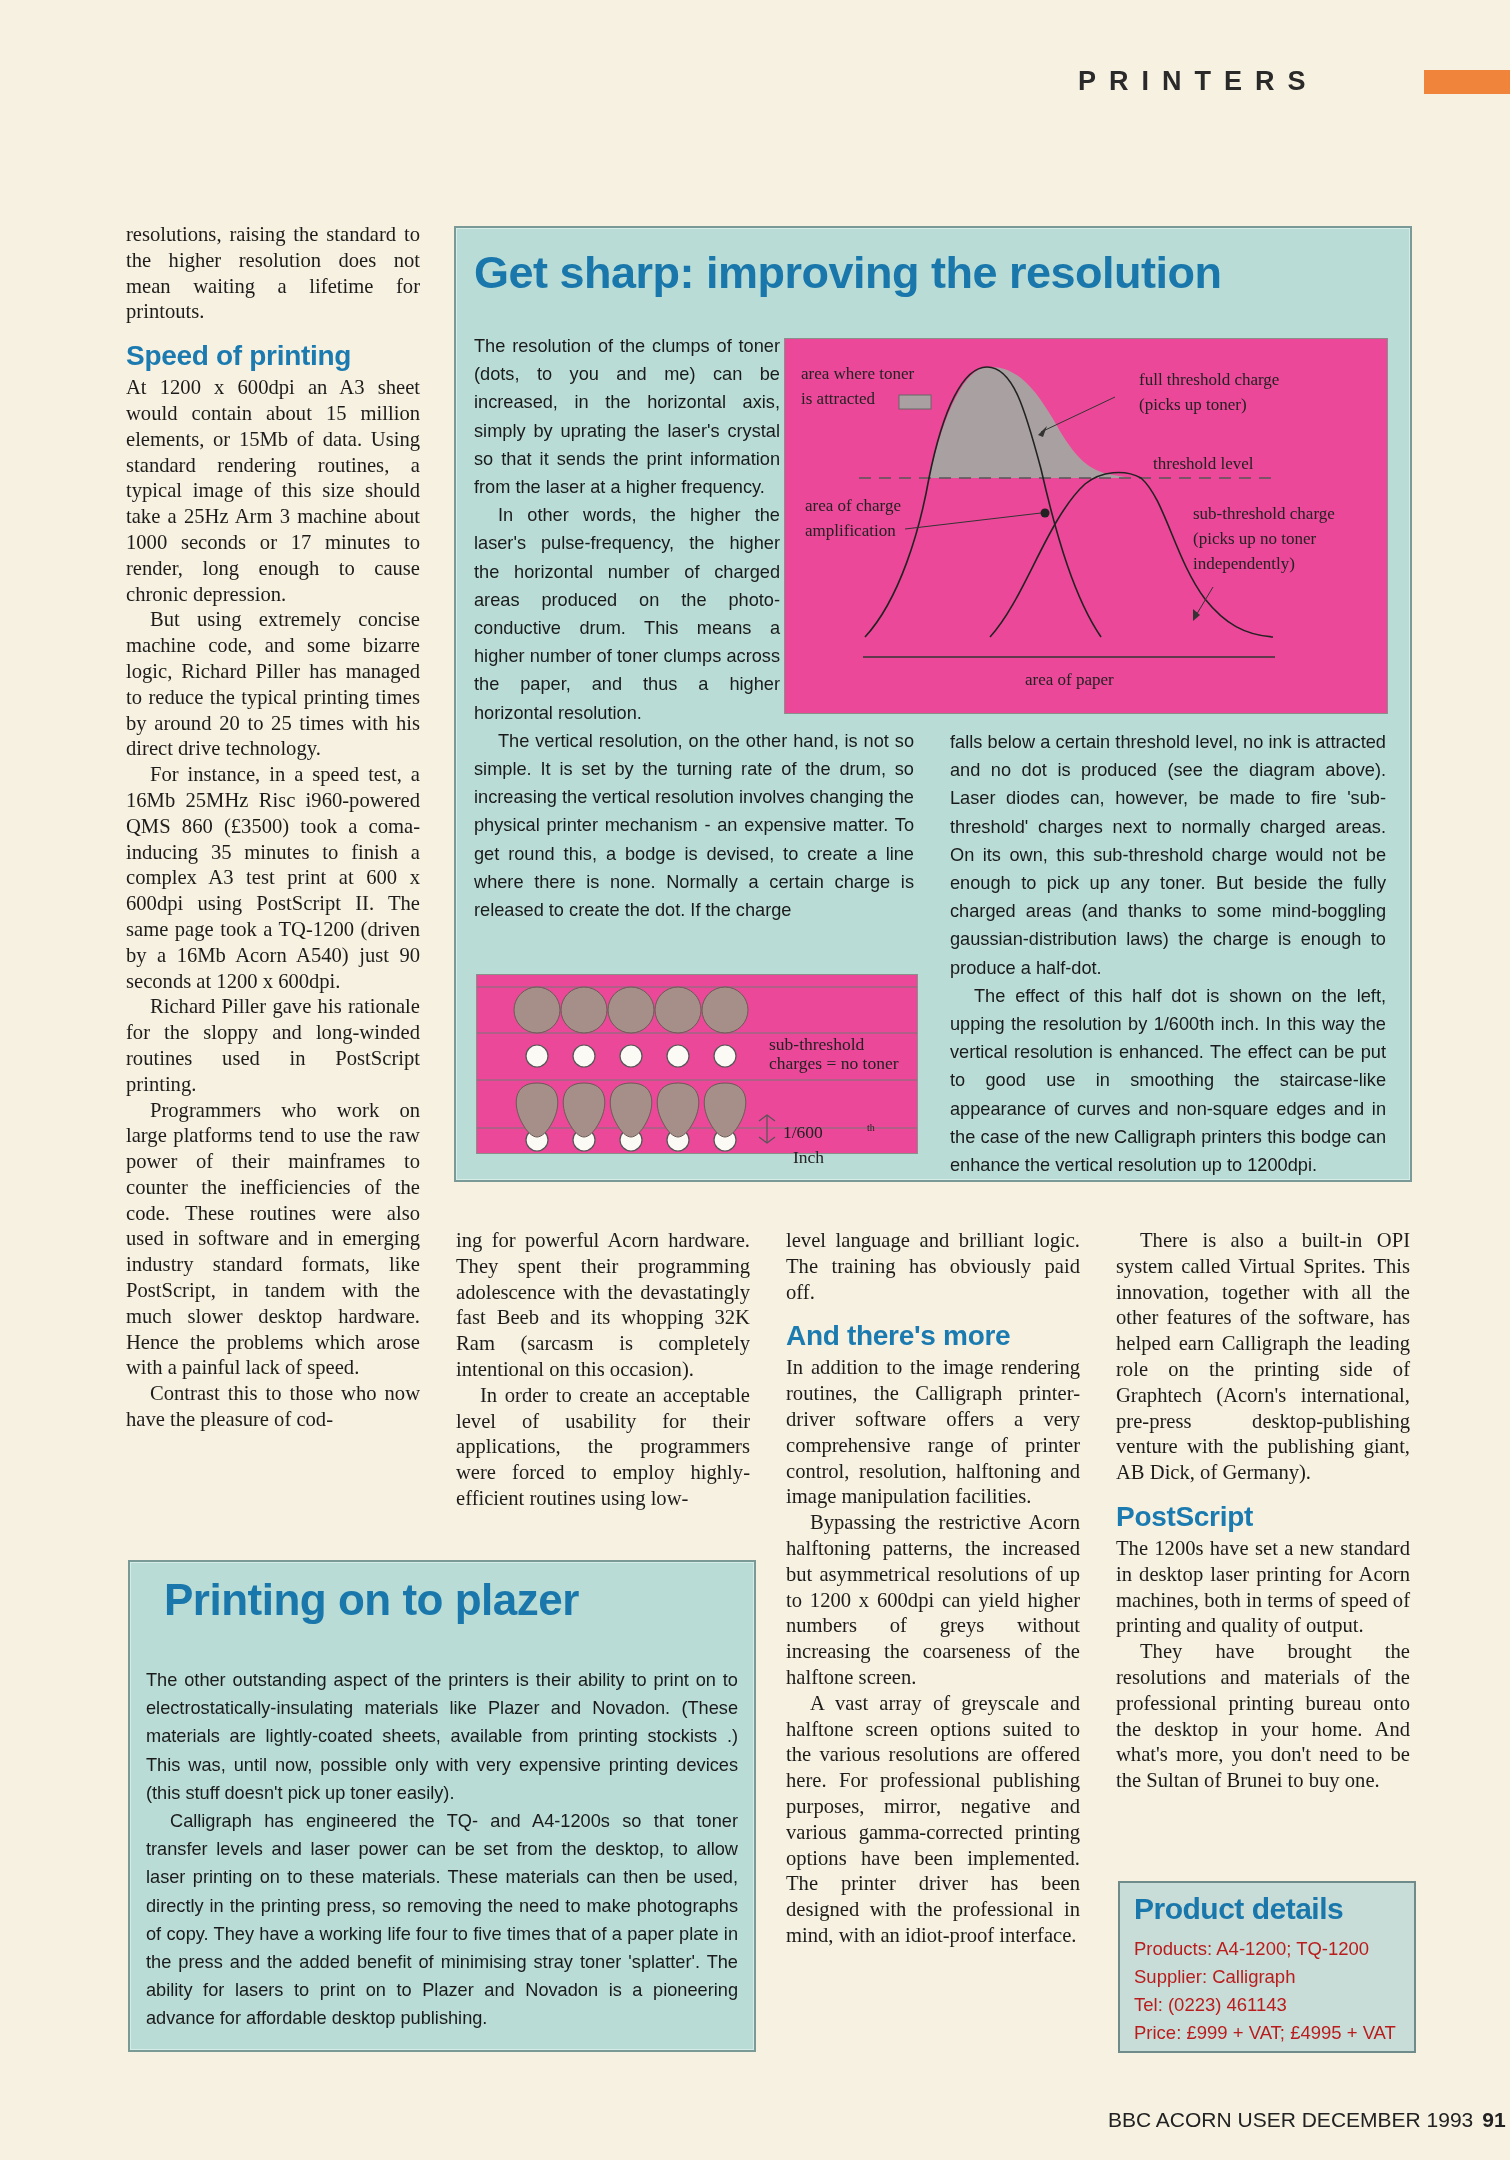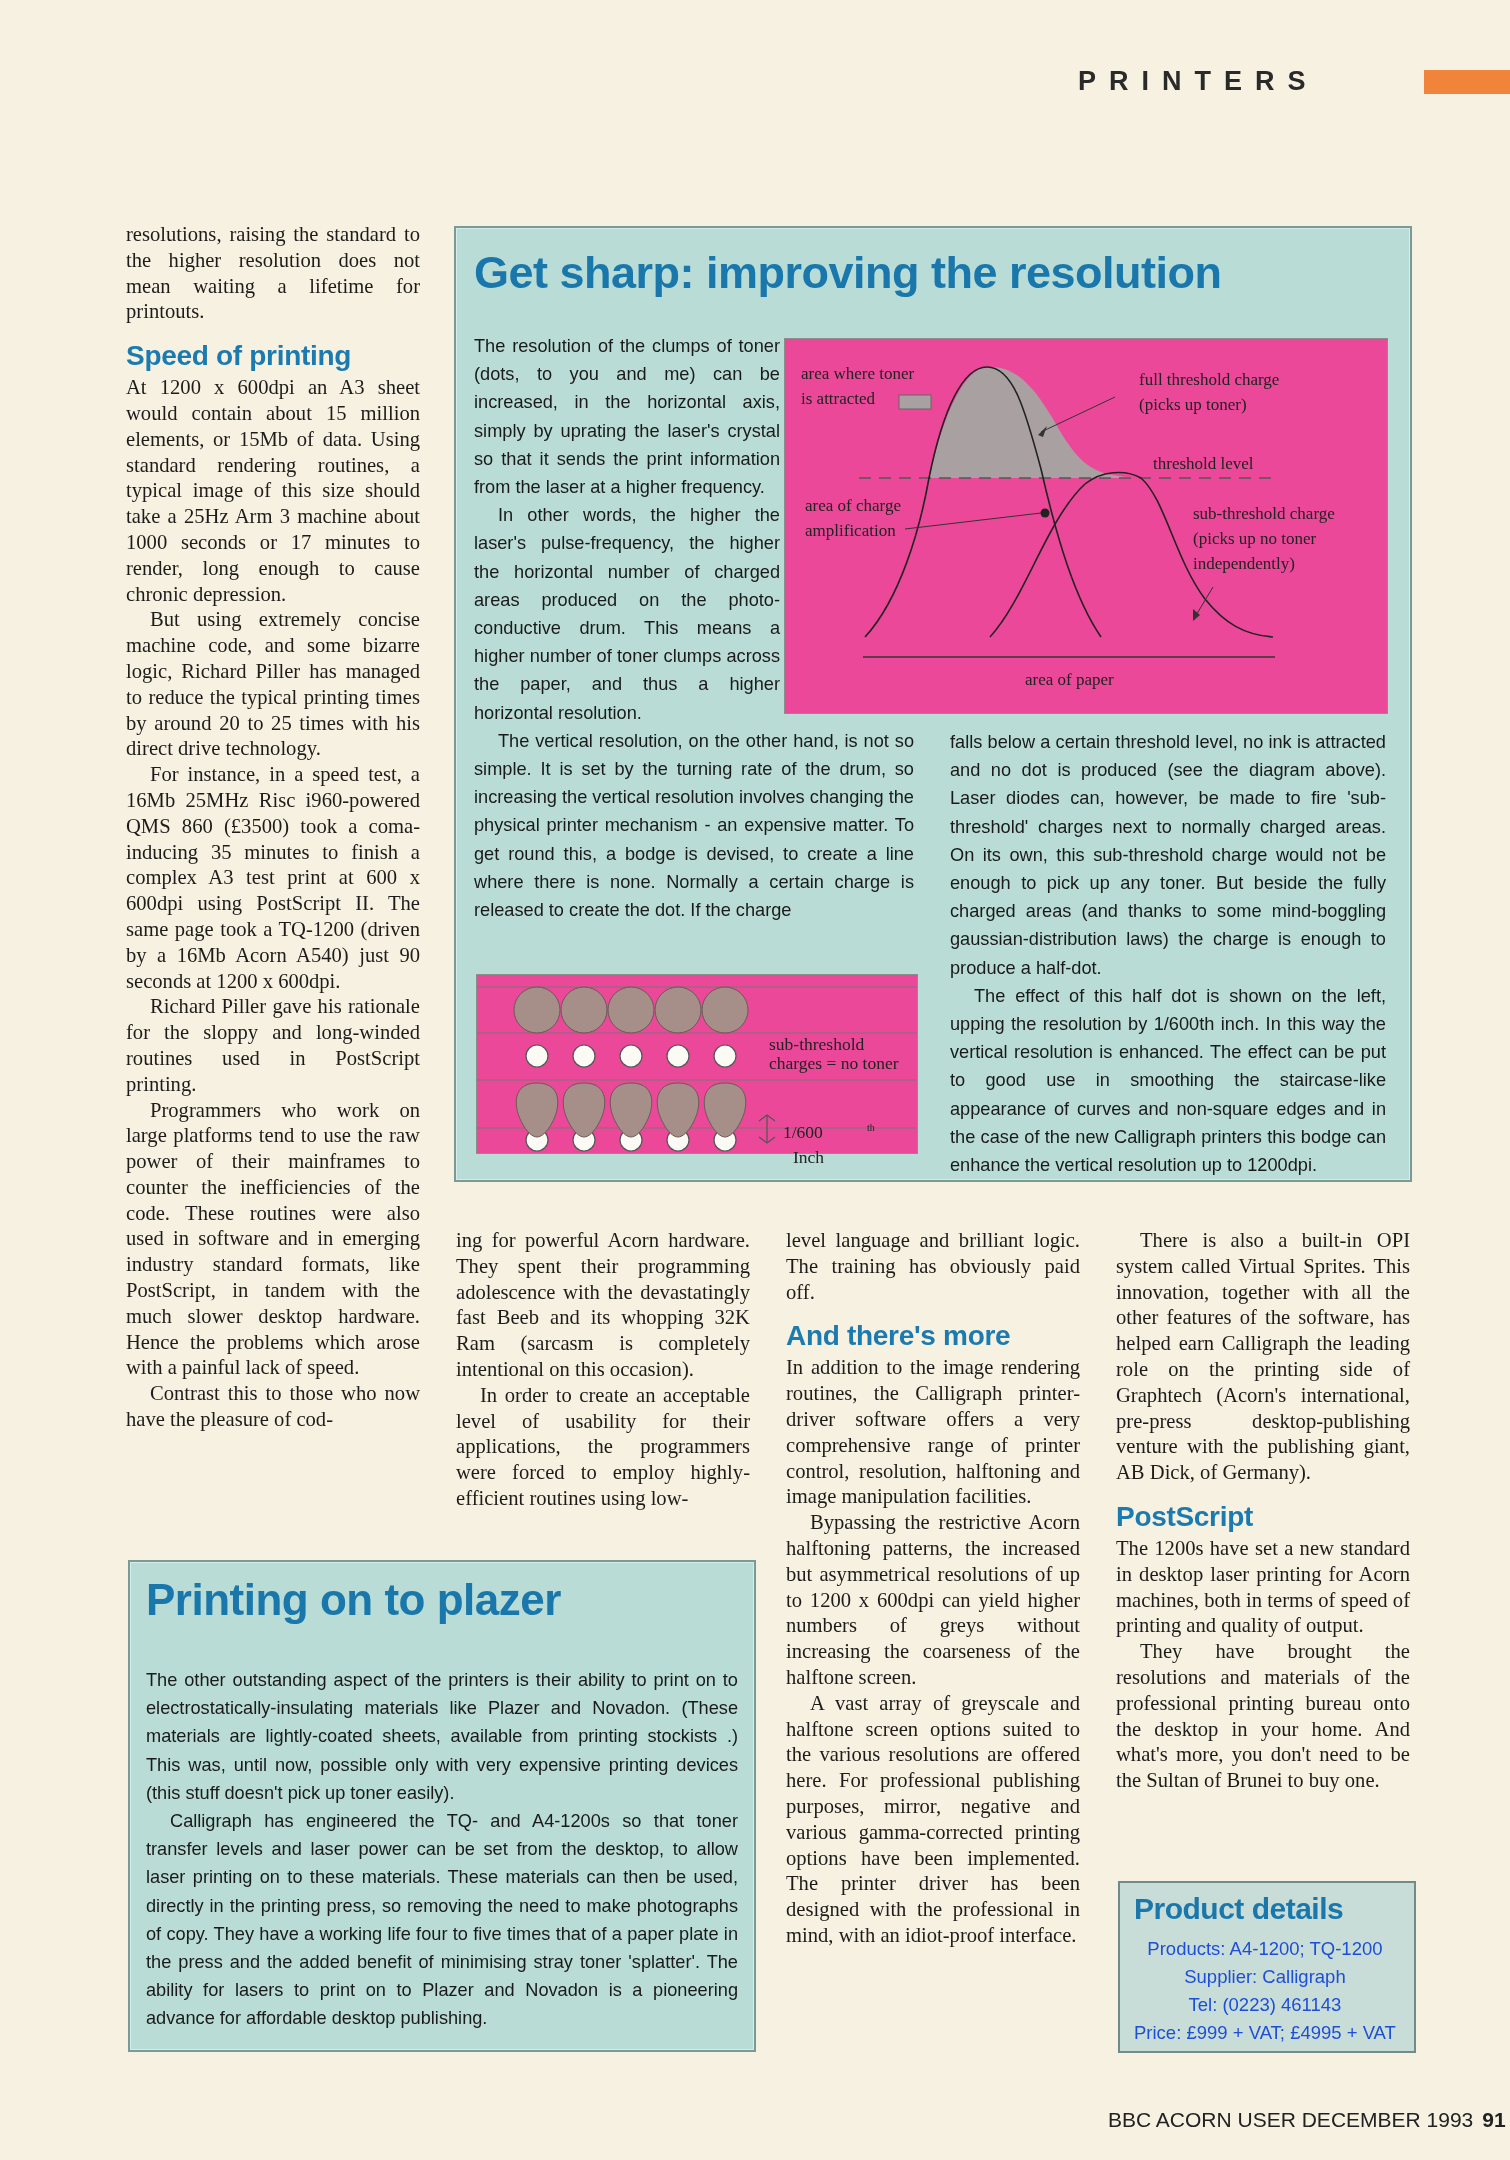--- a/index.html
+++ b/index.html
@@ -37,21 +37,21 @@
     text-align: center;
   }
   .sans { font-family: "Liberation Sans", sans-serif; font-size: 18.2px; line-height: 28.2px; text-align: justify; color: #1a1a1a; }
   .sans p { margin: 0; }
   .sans p.ind { text-indent: 24px; }
 
   .diagram-panel { background: #ec4899; border: 1px solid #8a8f8a; text-decoration: underline; }
   .diag-label { font-family: "Liberation Serif", serif; font-size: 17px; line-height: 25px; color: #222; }
 
   .product { background: #c9ddd8; border: 2px solid #6f8c8a; }
-  .product .line { font-family: "Liberation Sans", sans-serif; font-size: 18.5px; line-height: 28px; color: #1d4ed8; text-align: center; }
+  .product .line { font-family: "Liberation Sans", sans-serif; font-size: 18.5px; line-height: 28px; color: #b91c1c; }
 
   .footer { left: 1108px; top: 2108px; font-family: "Liberation Sans", sans-serif; font-size: 21px; color: #222; }
   .footer .pg { font-weight: bold; margin-left: 9px; }
 </style>
 </head>
 <body>
 
 <div class="abs section-label">PRINTERS</div>
 <div class="abs orange-bar"></div>
 
@@ -188,21 +188,21 @@
 </div>
 
 <div class="abs col" style="left:1116px; top:1228px; width:294px;">
   <p class="ind">There is also a built-in OPI system called Virtual Sprites. This innovation, together with all the other features of the software, has helped earn Calligraph the leading role on the printing side of Graphtech (Acorn's international, pre-press desktop-publishing venture with the publishing giant, AB Dick, of Germany).</p>
   <div class="subhead">PostScript</div>
   <p>The 1200s have set a new standard in desktop laser printing for Acorn machines, both in terms of speed of printing and quality of output.</p>
   <p class="ind">They have brought the resolutions and materials of the professional printing bureau onto the desktop in your home. And what's more, you don't need to be the Sultan of Brunei to buy one.</p>
 </div>
 
 <div class="abs teal" style="left:128px; top:1560px; width:624px; height:488px;">
-  <div class="abs box-title" style="left:16px; top:10px; font-size:44px; line-height:56px; white-space:nowrap;">Printing on to plazer</div>
+  <div class="abs box-title" style="left:34px; top:10px; font-size:44px; line-height:56px; white-space:nowrap;">Printing on to plazer</div>
   <div class="abs sans" style="left:16px; top:104px; width:592px;">
     <p>The other outstanding aspect of the printers is their ability to print on to electrostatically-insulating materials like Plazer and Novadon. (These materials are lightly-coated sheets, available from printing stockists .) This was, until now, possible only with very expensive printing devices (this stuff doesn't pick up toner easily).</p>
     <p class="ind">Calligraph has engineered the TQ- and A4-1200s so that toner transfer levels and laser power can be set from the desktop, to allow laser printing on to these materials. These materials can then be used, directly in the printing press, so removing the need to make photographs of copy. They have a working life four to five times that of a paper plate in the press  and the added benefit of minimising stray toner 'splatter'. The ability for lasers to print on to Plazer and Novadon is a pioneering advance for affordable desktop publishing.</p>
   </div>
 </div>
 
 <div class="abs product" style="left:1118px; top:1881px; width:294px; height:168px;">
   <div class="abs box-title" style="left:14px; top:6px; font-size:30px; line-height:40px; white-space:nowrap;">Product details</div>
   <div class="abs" style="left:14px; top:52px;">
     <div class="line">Products: A4-1200; TQ-1200</div>

